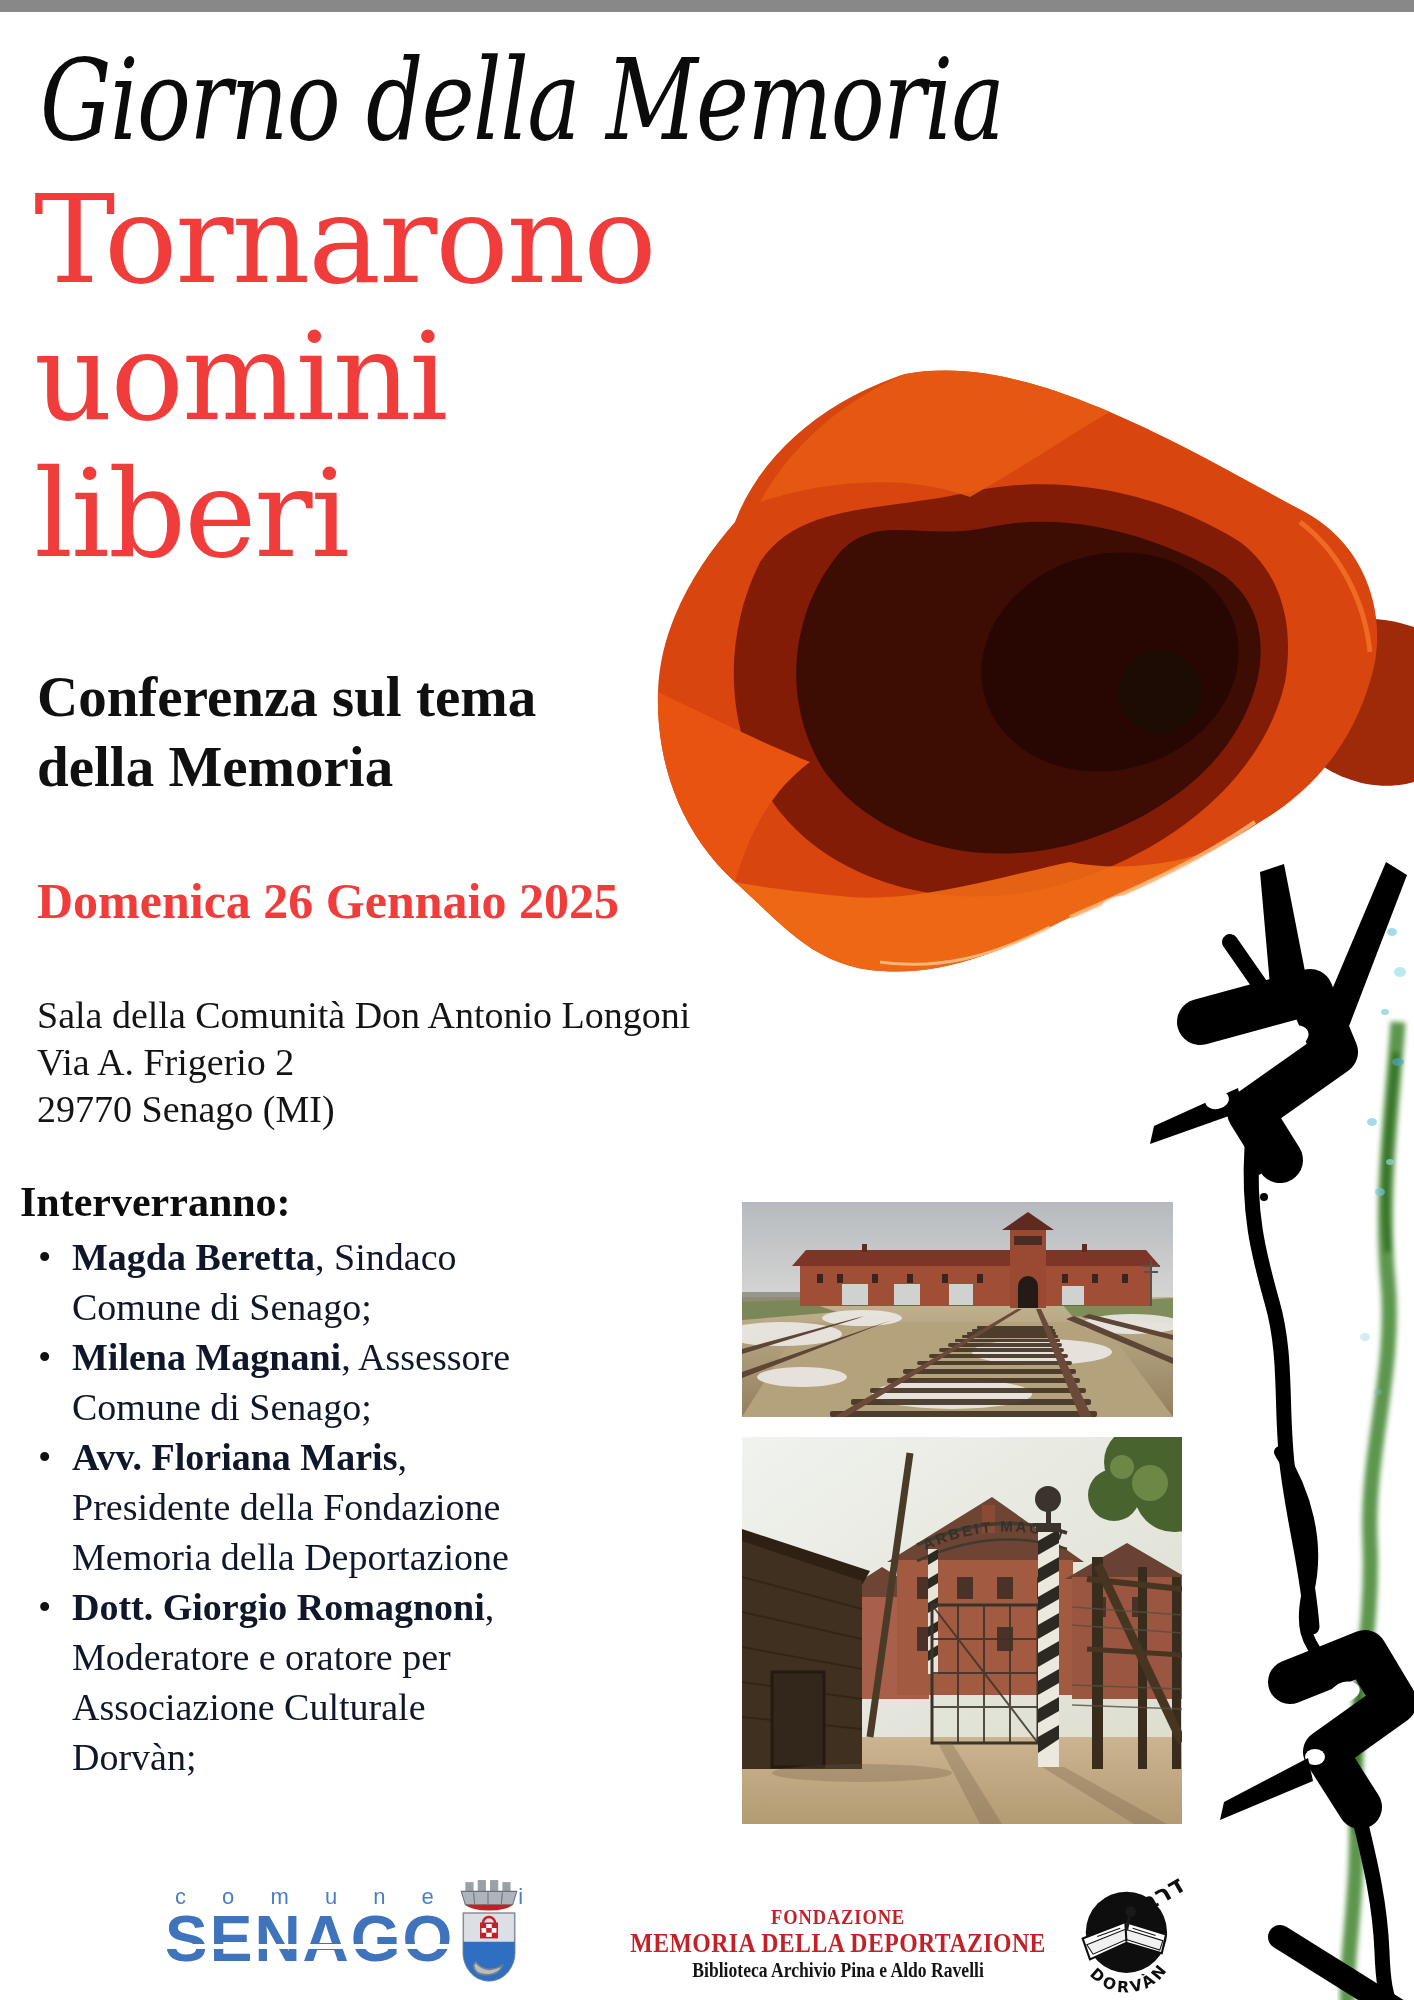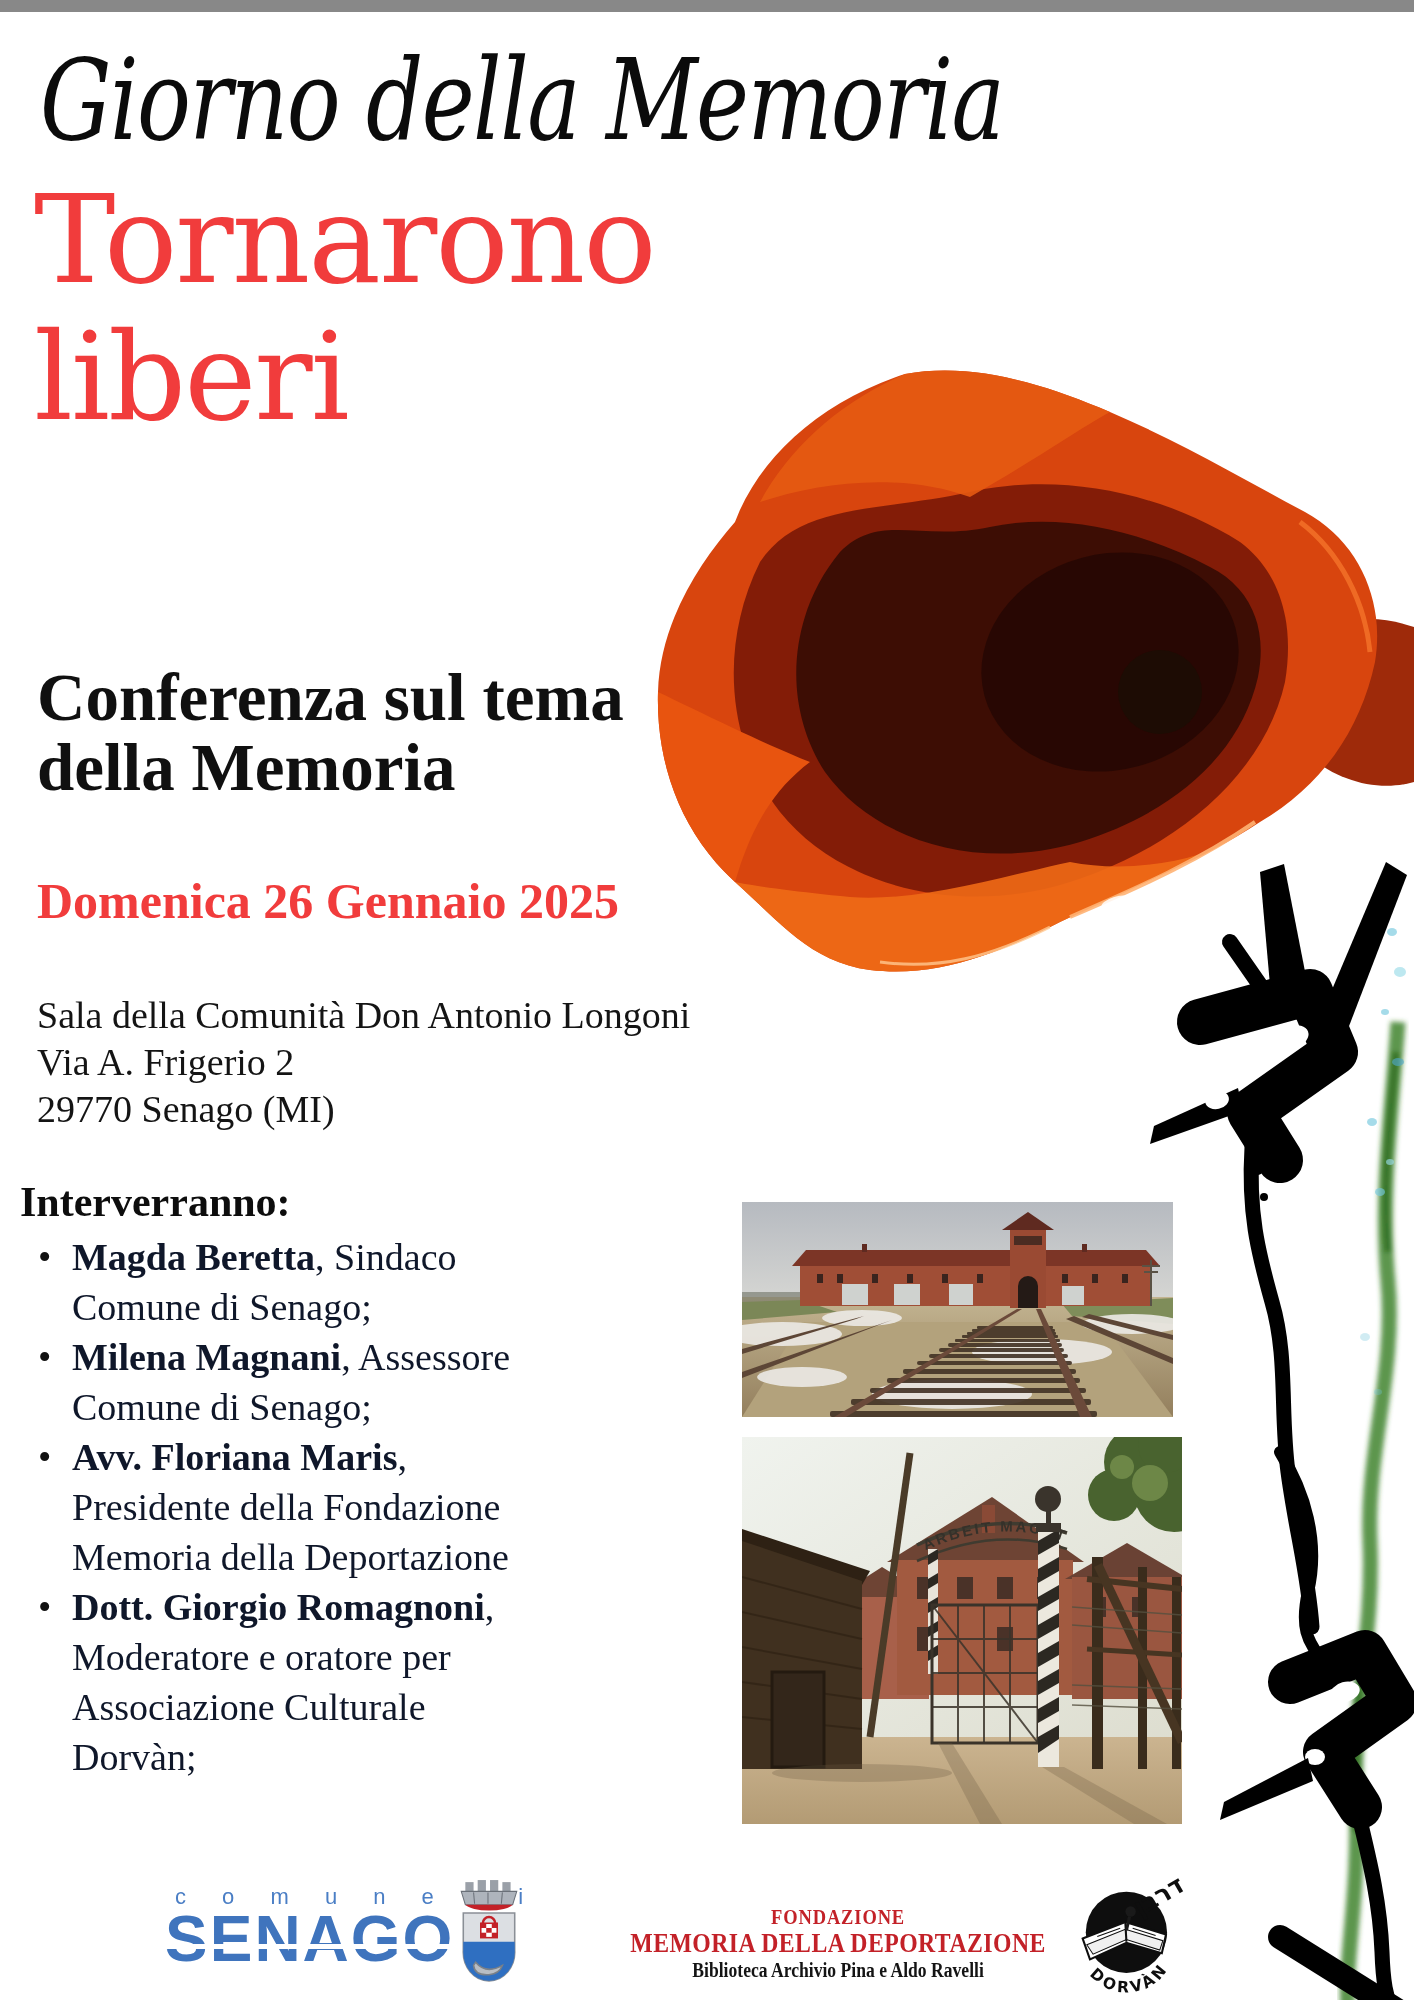--- a/index.html
+++ b/index.html
@@ -15,21 +15,21 @@
     font-size:112px;line-height:1.15;letter-spacing:-2px;color:#0b0b0b;
     transform:scaleX(.8);transform-origin:left top;white-space:nowrap;
   }
   .main-title{
     left:34px;top:160px;
     font-family:"DejaVu Serif",serif;font-weight:400;
     font-size:122px;line-height:137px;letter-spacing:-2px;color:#f13c3c;
   }
   .subtitle{
     left:37px;top:650px;
-    font-weight:700;font-size:67px;line-height:70px;color:#101010;
+    font-weight:700;font-size:57px;line-height:70px;color:#101010;
   }
   .date-block{
     left:37px;top:860px;
     font-weight:700;font-size:50px;line-height:58px;color:#f13c3c;
   }
   .venue-block{
     left:37px;top:980px;
     font-weight:400;font-size:38px;line-height:47px;color:#141414;
   }
   .speakers-heading{
@@ -155,20 +155,21 @@
       <path d="M 240,600 C 300,608 350,595 410,565" fill="none" stroke="#ffc890" stroke-width="3" opacity="0.8"></path>
       <path d="M 660,160 C 700,190 725,240 730,290" fill="none" stroke="#f97a2e" stroke-width="5" opacity="0.7"></path>
       <ellipse cx="475" cy="540" rx="14" ry="5" fill="#ffffff" opacity="0.85" transform="rotate(-18 475 540)"></ellipse>
     </g>
   </svg>
 
   <div class="abs header-title">Giorno della Memoria</div>
 
   <div class="abs main-title">
     <div>Tornarono</div>
+    <div>uomini</div>
     <div>liberi</div>
   </div>
 
   <div class="abs subtitle">
     <div>Conferenza sul tema</div>
     <div>della Memoria</div>
   </div>
 
   <div class="abs date-block">
     <div>Domenica 26 Gennaio 2025</div>

